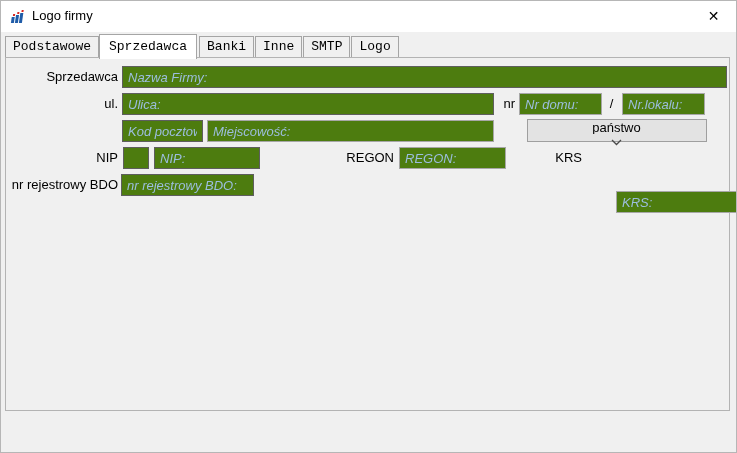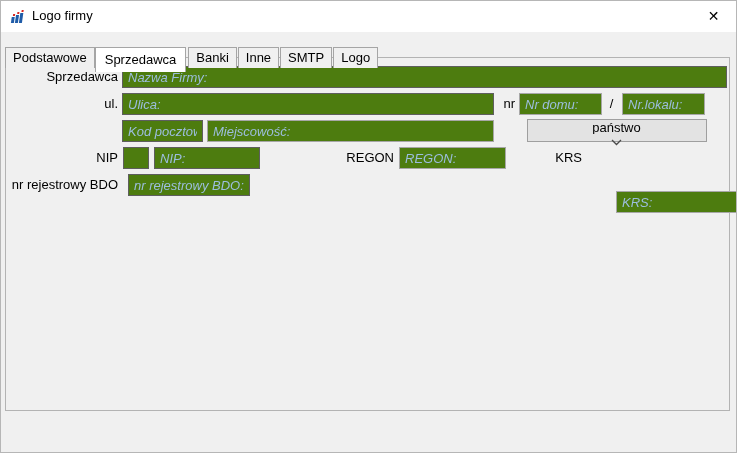--- a/index.html
+++ b/index.html
@@ -11,21 +11,21 @@
   
   .titlebar{position:absolute;left:0;top:0;width:100%;height:31px;background:#ffffff;}
   .app-icon{position:absolute;left:8px;top:7px;width:16px;height:16px;}
   .win-title{position:absolute;left:31px;top:7px;font-size:13px;color:#000;white-space:nowrap;}
   .close-btn{
     position:absolute;right:0;top:0;width:45px;height:30px;
     display:flex;align-items:center;justify-content:center;
     font-size:14px;color:#000;cursor:default;background:transparent;border:0;
   }
   
-  .tabstrip{position:absolute;left:4px;top:46px;height:24px;display:flex;align-items:flex-start;z-index:3;}
+  .tabstrip{position:absolute;left:4px;top:33px;height:24px;display:flex;align-items:center;z-index:3;font-family:Liberation Mono, monospace;}
   .tab{
     background:#f0f0f0;border:1px solid #a5a5a5;border-bottom:none;
     height:20px;line-height:20px;padding:0 7px;margin-right:0;font-size:13px;
     box-sizing:content-box;white-space:nowrap;
   }
   .tab + .tab{border-left:1px solid #a5a5a5;margin-left:1px;}
   .tab.active{
     background:#ffffff;height:24px;line-height:23px;padding:0 9px;
     position:relative;z-index:4;margin-left:0;margin-right:1px;
   }
@@ -113,18 +113,18 @@
 
     <span class="fld-label" style="left:40px;top:89px;width:72px;">NIP</span>
     <input class="txt dark" style="left: 117px; top: 89px; width: 26px; padding: 0px 3px;" type="text" placeholder="">
     <input class="txt dark" style="left: 148px; top: 89px; width: 106px;" type="text" placeholder="NIP:">
     <span class="fld-label" style="left:308px;top:89px;width:80px;">REGON</span>
     <input class="txt" style="left: 393px; top: 89px; width: 107px;" type="text" placeholder="REGON:">
     <span class="fld-label" style="left:516px;top:89px;width:60px;">KRS</span>
     <input class="txt" style="left: 610px; top: 89px; width: 136px; margin-top: 44px;" type="text" placeholder="KRS:">
 
     <span class="fld-label" style="left:0;top:116px;width:112px;">nr rejestrowy BDO</span>
-    <input class="txt dark" style="left: 122px; top: 116px; width: 122px;" type="text" placeholder="nr rejestrowy BDO:">
+    <input class="txt dark" style="left: 115px; top: 116px; width: 133px;" type="text" placeholder="nr rejestrowy BDO:">
   </div>
 
   <button class="btn" style="left:655px;top:424px;margin-top:36px;">Anuluj</button>
 
 </div>
 
 </body></html>

